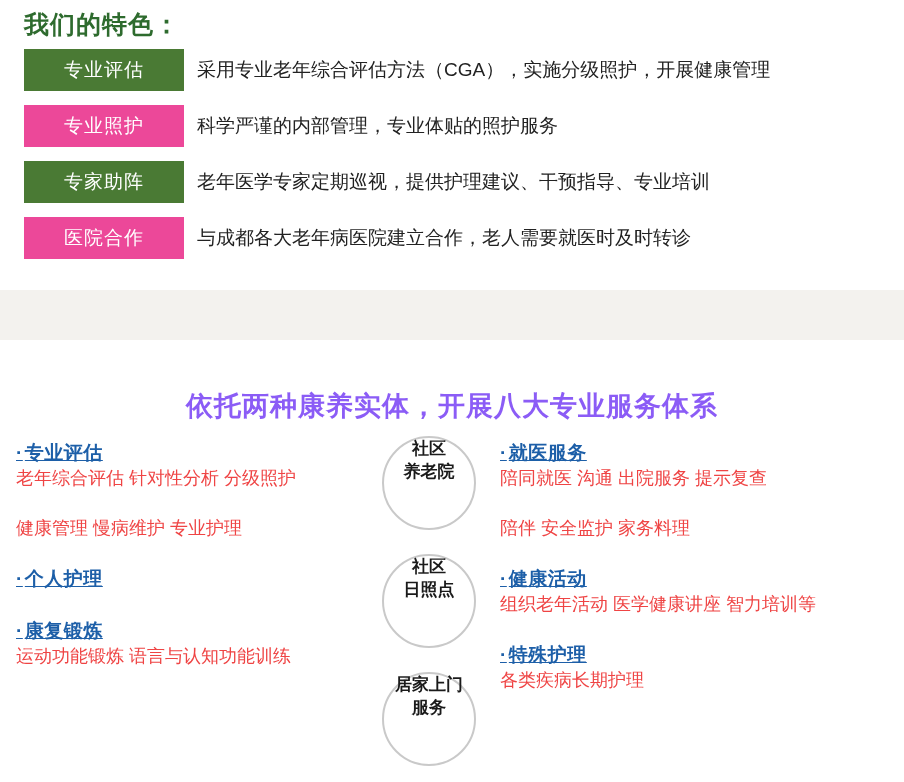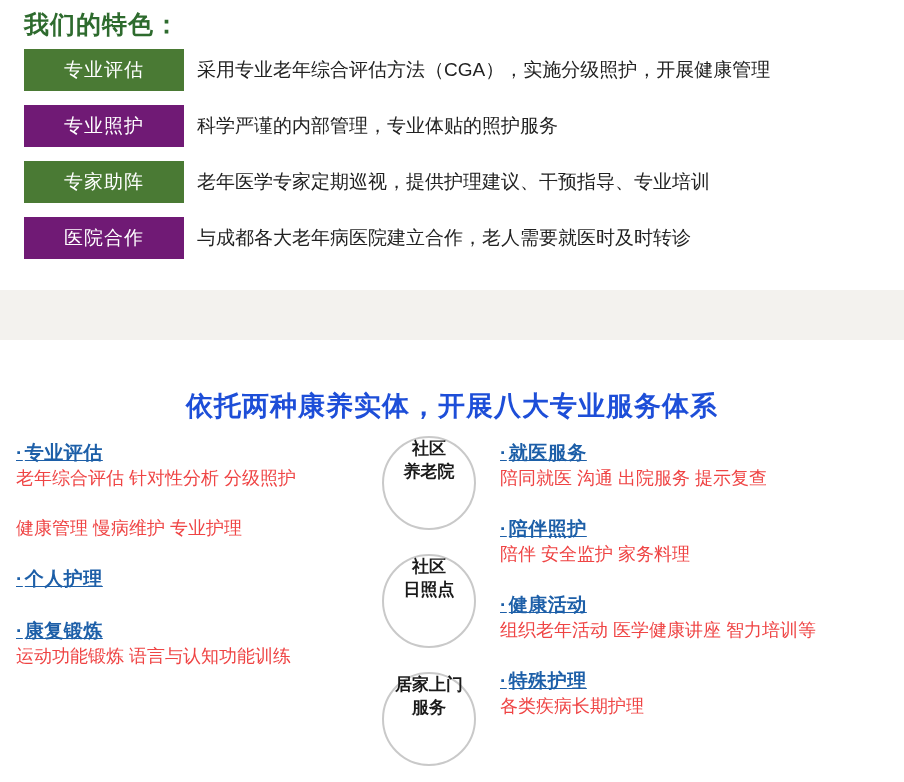--- a/index.html
+++ b/index.html
@@ -42,21 +42,21 @@
     height: 42px;
     display: flex;
     align-items: center;
     justify-content: center;
     color: #ffffff;
     font-size: 19px;
     letter-spacing: 1px;
     flex: none;
   }
   .tag-green { background: #4a7a34; }
-  .tag-blue  { background: #701a75; }
+  .tag-blue  { background: #ec4899; }
   .feature-text {
     margin-left: 13px;
     font-size: 19px;
     color: #222222;
     white-space: nowrap;
   }
 
   
   #separator-band {
     position: absolute;
@@ -79,21 +79,21 @@
     height: 424px;
     background: #ffffff;
   }
   #services-title {
     position: absolute;
     left: 0; top: 30px;
     width: 904px;
     text-align: center;
     font-size: 27px;
     font-weight: bold;
-    color: #1d4ed8;
+    color: #8b5cf6;
     letter-spacing: 1px;
     font-family: Liberation Serif, serif;
   }
 
   .service-col {
     position: absolute;
     top: 82px;
     width: 330px;
   }
   #service-col-left  { left: 16px; }
@@ -197,21 +197,20 @@
   </div>
 
   <div class="service-col" id="service-col-right">
 
     <div class="service-item">
       <div class="service-head"><span class="bullet">·</span><span>就医服务</span></div>
       <div class="service-desc">陪同就医 沟通 出院服务 提示复查</div>
     </div>
 
     <div class="service-item">
-      <div class="service-head"><span class="bullet">·</span><span>陪伴照护</span></div>
       <div class="service-desc">陪伴 安全监护 家务料理</div>
     </div>
 
     <div class="service-item">
       <div class="service-head"><span class="bullet">·</span><span>健康活动</span></div>
       <div class="service-desc">组织老年活动 医学健康讲座 智力培训等</div>
     </div>
 
     <div class="service-item">
       <div class="service-head"><span class="bullet">·</span><span>特殊护理</span></div>

